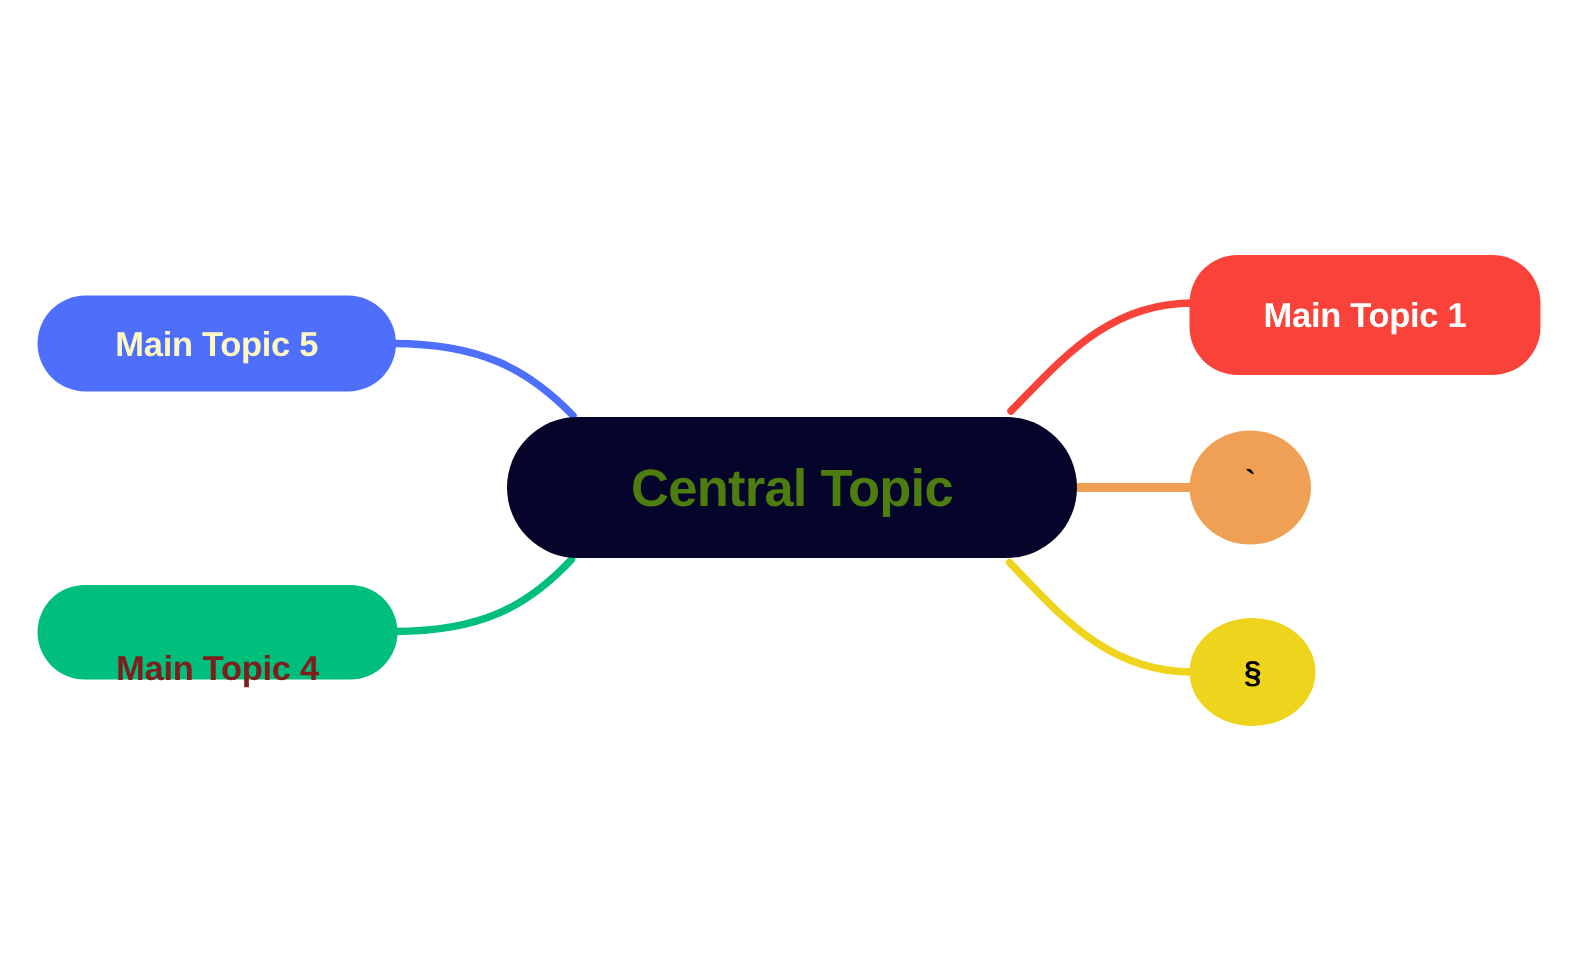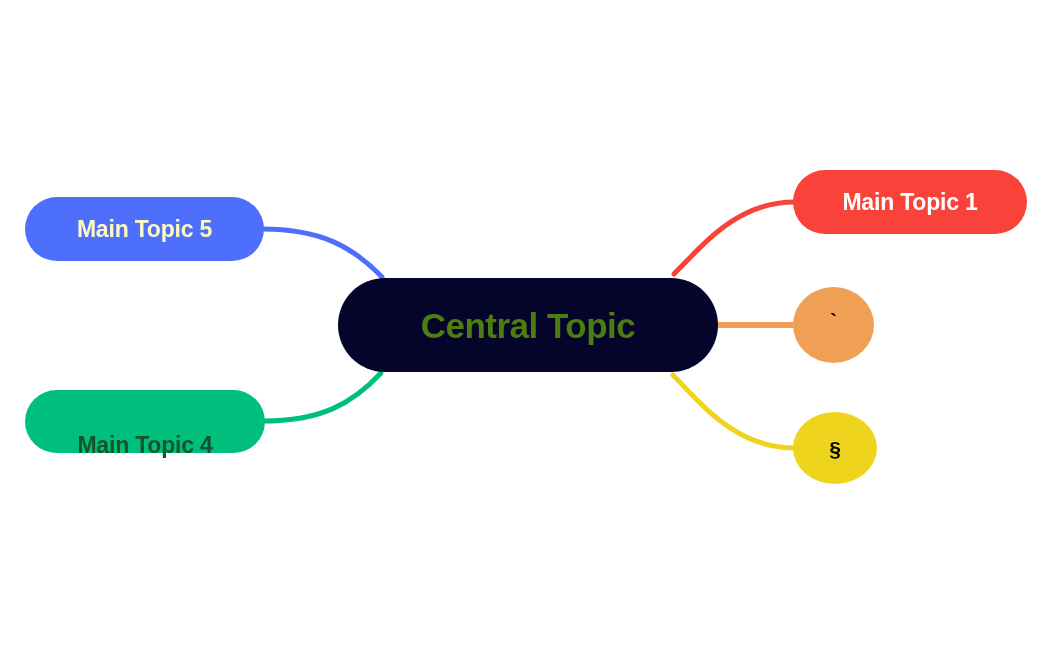--- a/index.html
+++ b/index.html
@@ -77,31 +77,31 @@
   #node-topic4 {
     left: 25px;
     top: 390px;
     width: 240px;
     height: 63px;
     background: #00bf7d;
     border-radius: 32px;
     z-index: 4;
   }
   #node-topic4 .node-label {
-    color: #14532d;
+    color: #7f1d1d;
     font-size: 23px;
     font-weight: 700;
     margin-top: 48px;
   }
 
   #node-topic1 {
     left: 793px;
     top: 170px;
     width: 234px;
-    height: 64px;
+    height: 80px;
     background: #f9423a;
     border-radius: 32px;
     z-index: 4;
   }
   #node-topic1 .node-label {
     color: #ffffff;
     font-size: 23px;
     font-weight: 700;
   }
 

